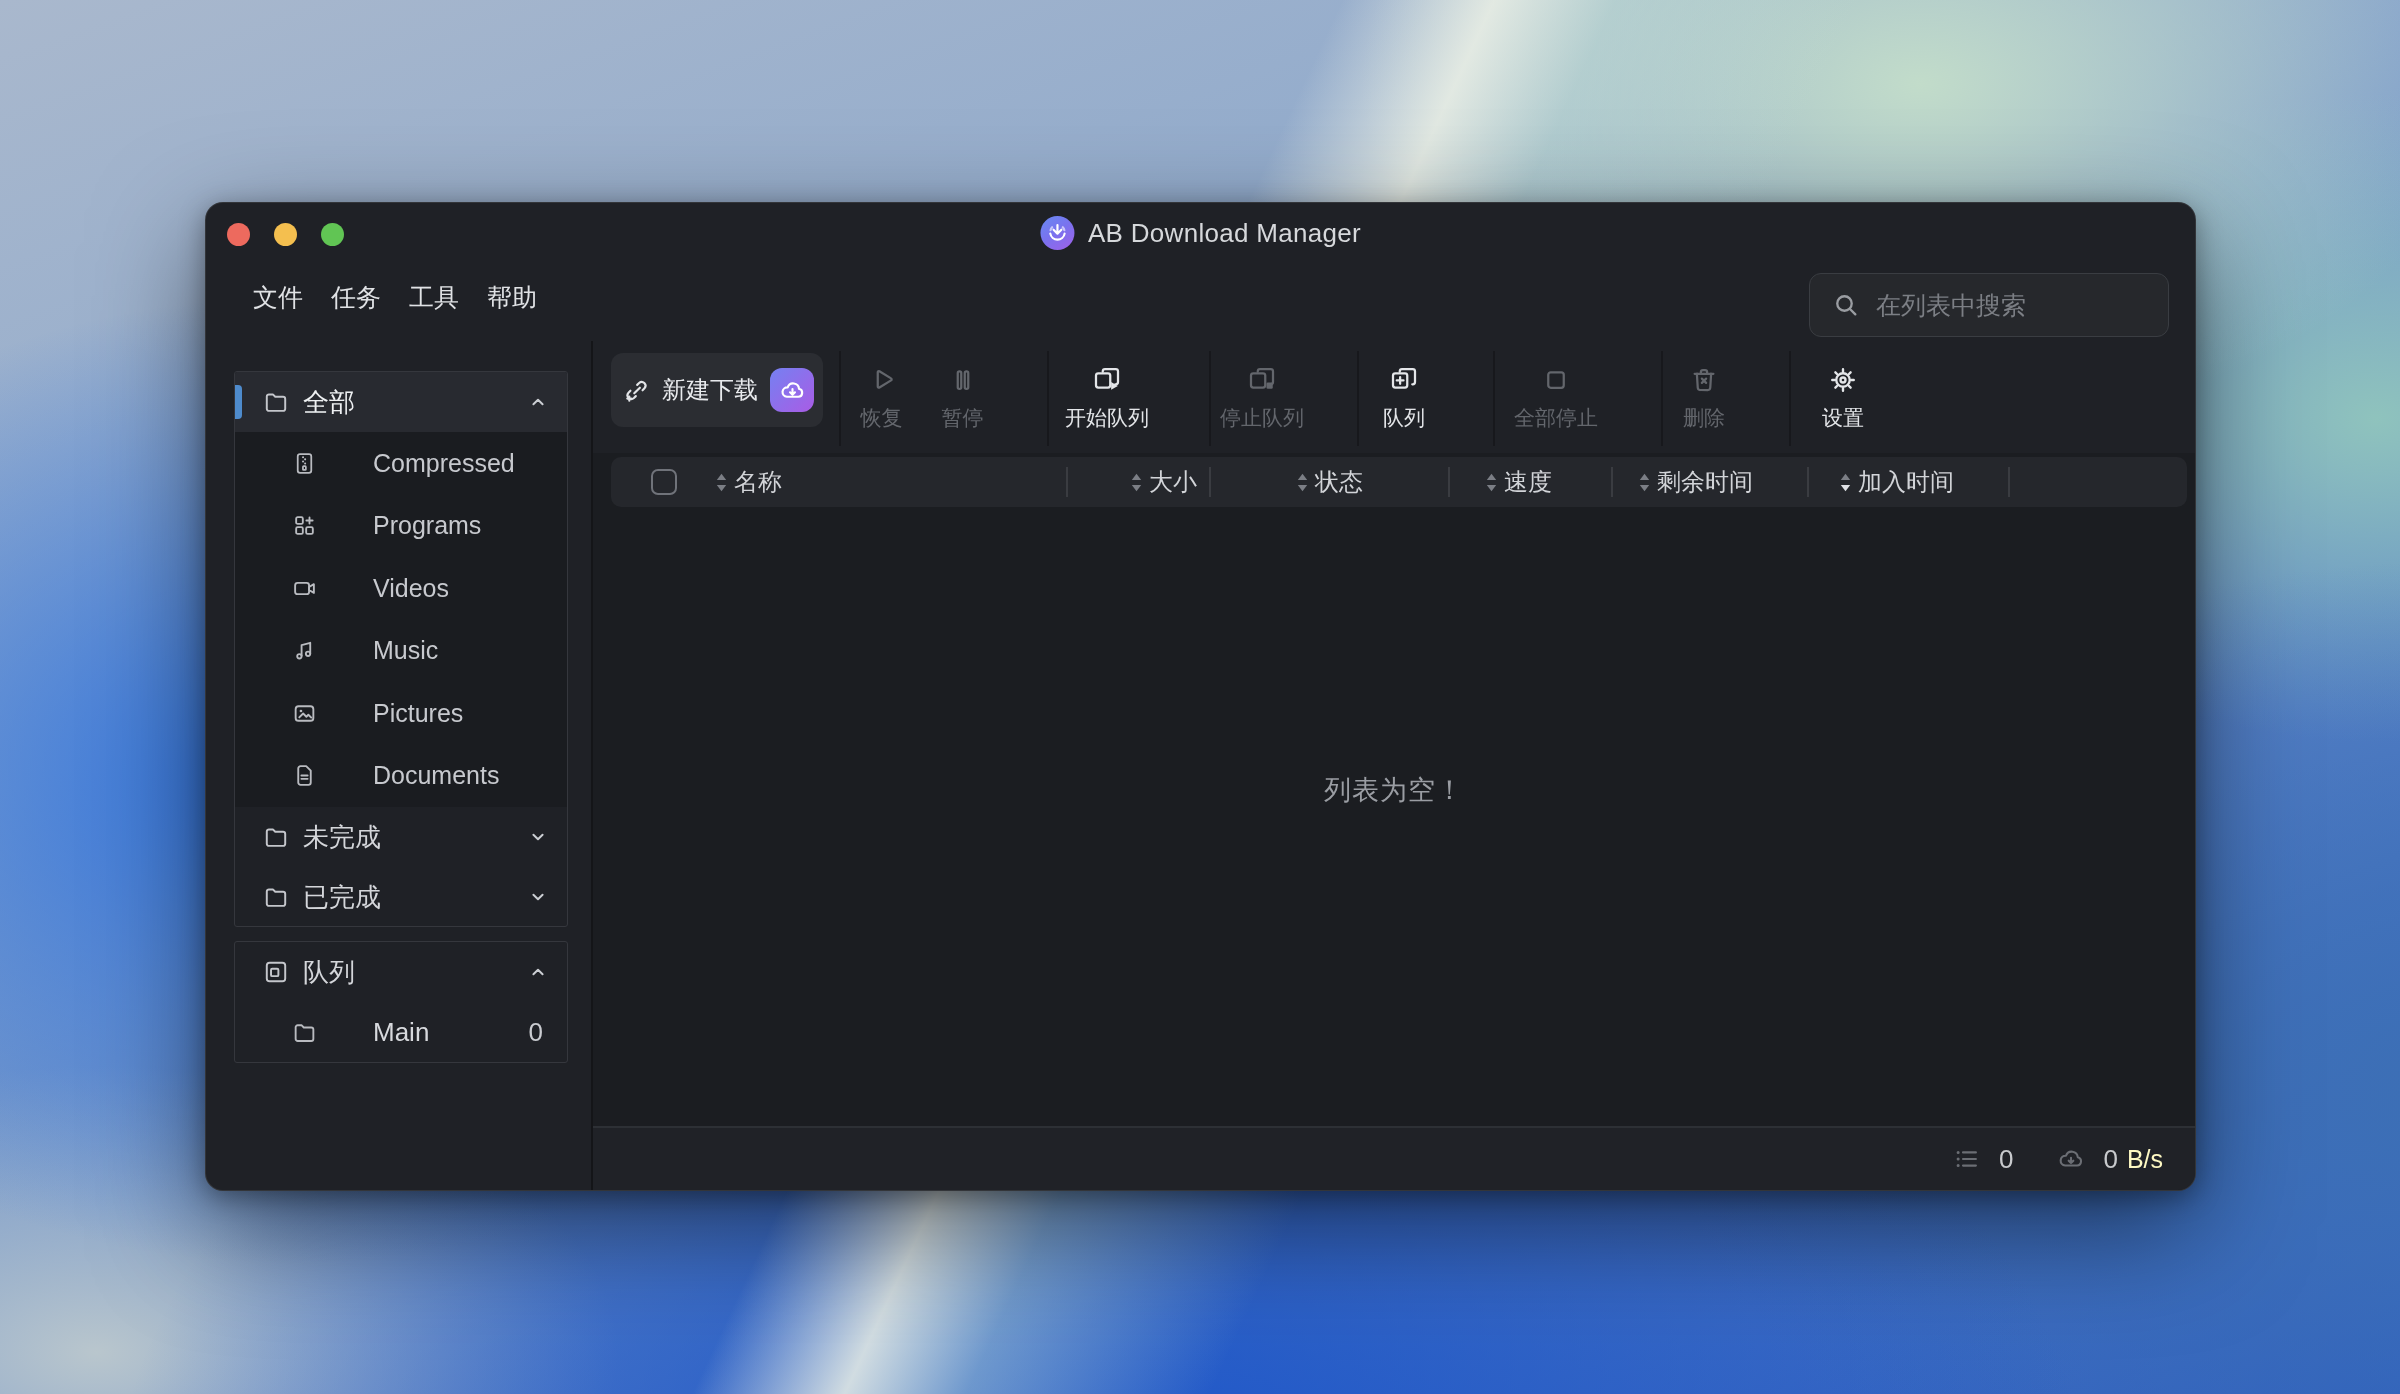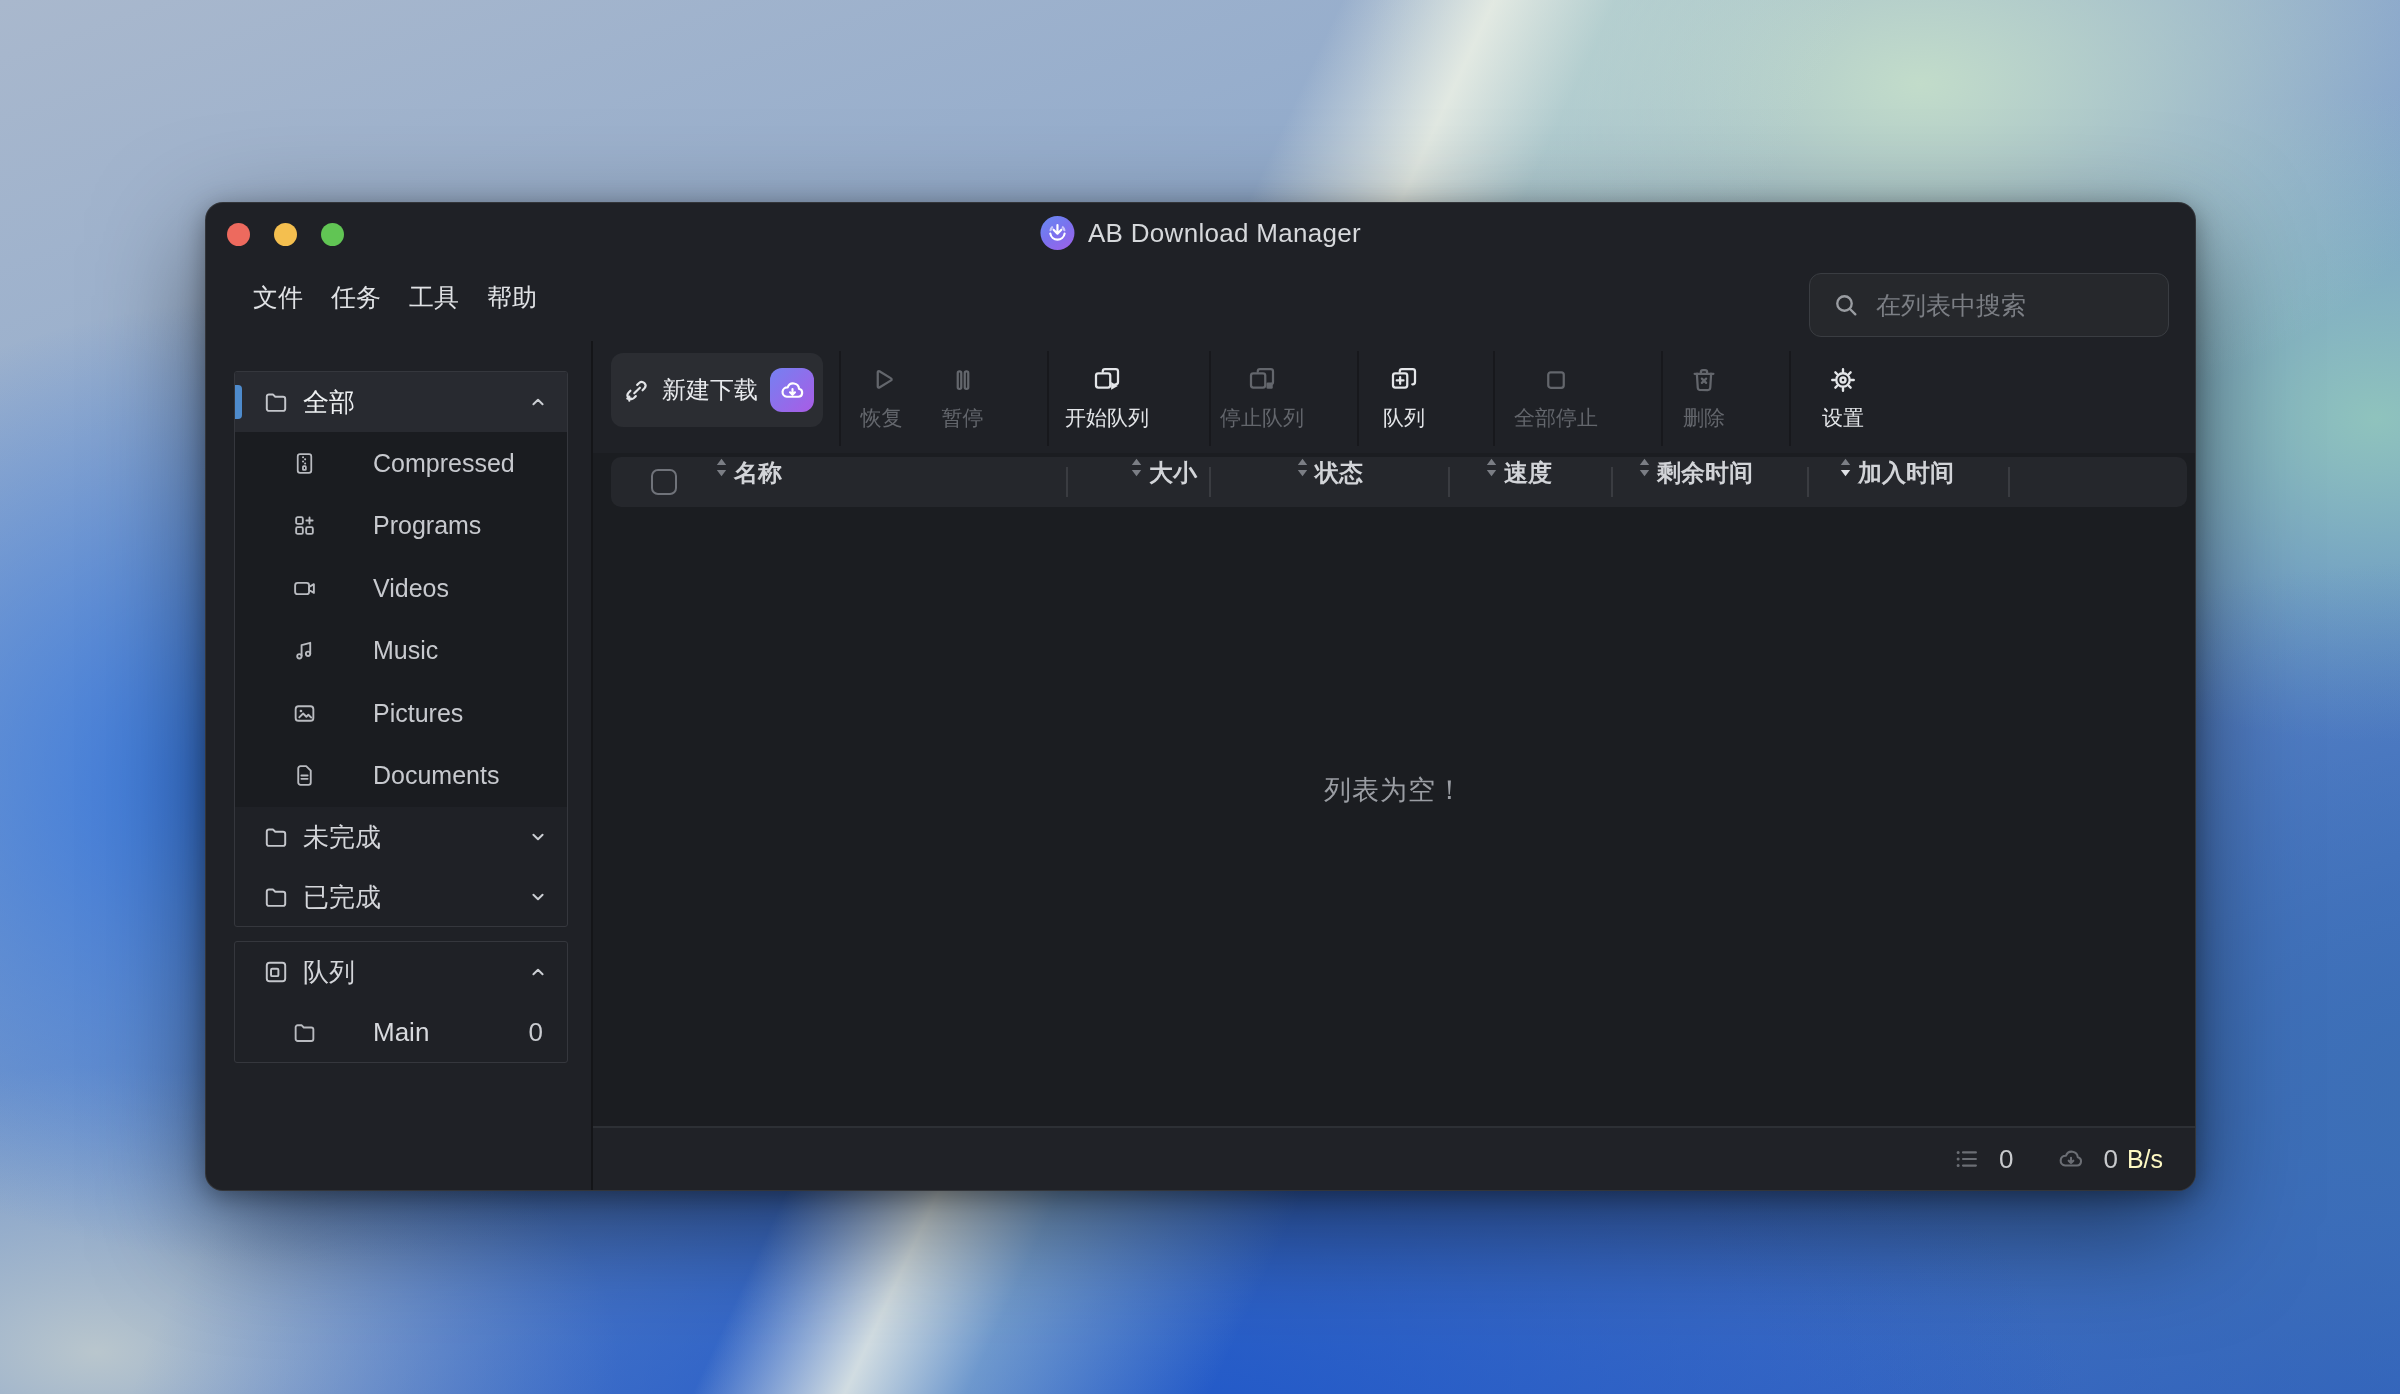--- a/index.html
+++ b/index.html
@@ -99,21 +99,21 @@
   .tb-off{ color:#63666c; }
   .w82{width:82px}.w118{width:118px}.w104{width:104px}.w92{width:92px}.w124{width:124px}.w84{width:84px}.w106{width:106px}
 
   .list-area{ position:absolute; left:0; right:0; top:112px; bottom:64px; background:#1b1d21;
     display:flex; align-items:center; justify-content:center; }
   .empty-msg{ font-size:27px; color:#9a9da3; letter-spacing:1px; }
 
   .thead{ position:absolute; top:4px; left:18px; right:8px; height:50px; background:#25272c; border-radius:10px; }
   .thead .cb{ position:absolute; left:40px; top:12px; width:26px; height:26px; border:2px solid #70737a; border-radius:7px; }
   .hsep{ position:absolute; top:10px; bottom:10px; width:2px; background:#3a3c41; }
-  .hcell{ position:absolute; top:0; height:50px; display:flex; gap:6px; cursor:default;font-weight:bold; }
+  .hcell{ position:absolute; top:0; height:50px; display:flex; align-items:center; gap:6px; cursor:default; }
   .hcell .hlabel{ font-size:24px; color:#d2d4d8; white-space:nowrap; }
   .sort{ width:13px; height:21px; flex:none; }
   .sort path{ fill:#7b7e85; }
   .sort.active-down .tri-down{ fill:#e0e2e6; }
 
   .statusbar{ position:absolute; left:0; right:0; bottom:0; height:64px; border-top:2px solid #2d3035;
     display:flex; align-items:center; justify-content:flex-end; padding-right:32px; background:#202227;
     border-bottom-right-radius:17px; }
   .statusbar .sicon{ width:28px; height:28px; color:#6b6e74; }
   .statusbar .snum{ font-size:26px; color:#c8cacd; margin:0 0 0 18px; }

